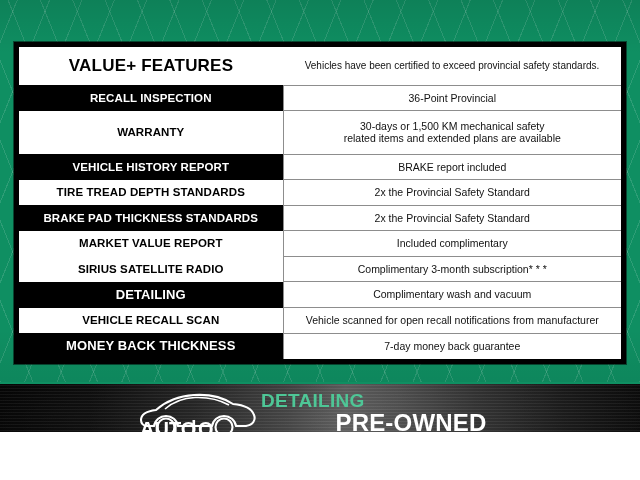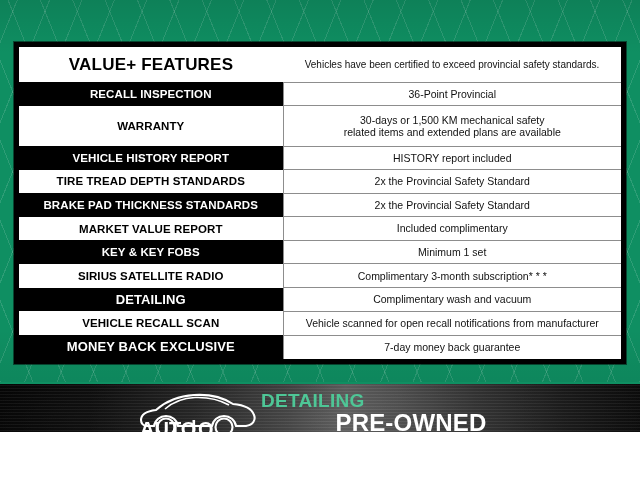--- a/index.html
+++ b/index.html
@@ -250,21 +250,21 @@
           <td class="label light">WARRANTY</td>
           <td class="value">
             <span class="sub-line">30-days or 1,500 KM mechanical safety</span>
             <span class="sub-line">related items and extended plans are available</span>
           </td>
         </tr>
 
         <tr>
           <td class="label dark">VEHICLE HISTORY REPORT</td>
           <td class="value">
-            <span class="sub-line">HISTORY report included</span>
+            <span class="sub-line">BRAKE report included</span>
           </td>
         </tr>
 
         <tr>
           <td class="label light">TIRE TREAD DEPTH STANDARDS</td>
           <td class="value">
             <span class="sub-line">2x the Provincial Safety Standard</span>
           </td>
         </tr>
 
@@ -275,26 +275,20 @@
           </td>
         </tr>
 
         <tr>
           <td class="label light">MARKET VALUE REPORT</td>
           <td class="value">
             <span class="sub-line">Included complimentary</span>
           </td>
         </tr>
 
-        <tr>
-          <td class="label dark">KEY &amp; KEY FOBS</td>
-          <td class="value">
-            <span class="sub-line">Minimum 1 set</span>
-          </td>
-        </tr>
 
         <tr>
           <td class="label light">SIRIUS SATELLITE RADIO</td>
           <td class="value">
             <span class="sub-line">Complimentary 3-month subscription* * *</span>
           </td>
         </tr>
 
         <tr>
           <td class="label dark big">DETAILING</td>
@@ -304,21 +298,21 @@
         </tr>
 
         <tr>
           <td class="label light">VEHICLE RECALL SCAN</td>
           <td class="value">
             <span class="sub-line">Vehicle scanned for open recall notifications from manufacturer</span>
           </td>
         </tr>
 
         <tr class="row-last">
-          <td class="label dark big">MONEY BACK EXCLUSIVE</td>
+          <td class="label dark big">MONEY BACK THICKNESS</td>
           <td class="value">
             <span class="sub-line">7-day money back guarantee</span>
           </td>
         </tr>
 
       </tbody>
     </table>
   </div>
 
   <div id="banner">

